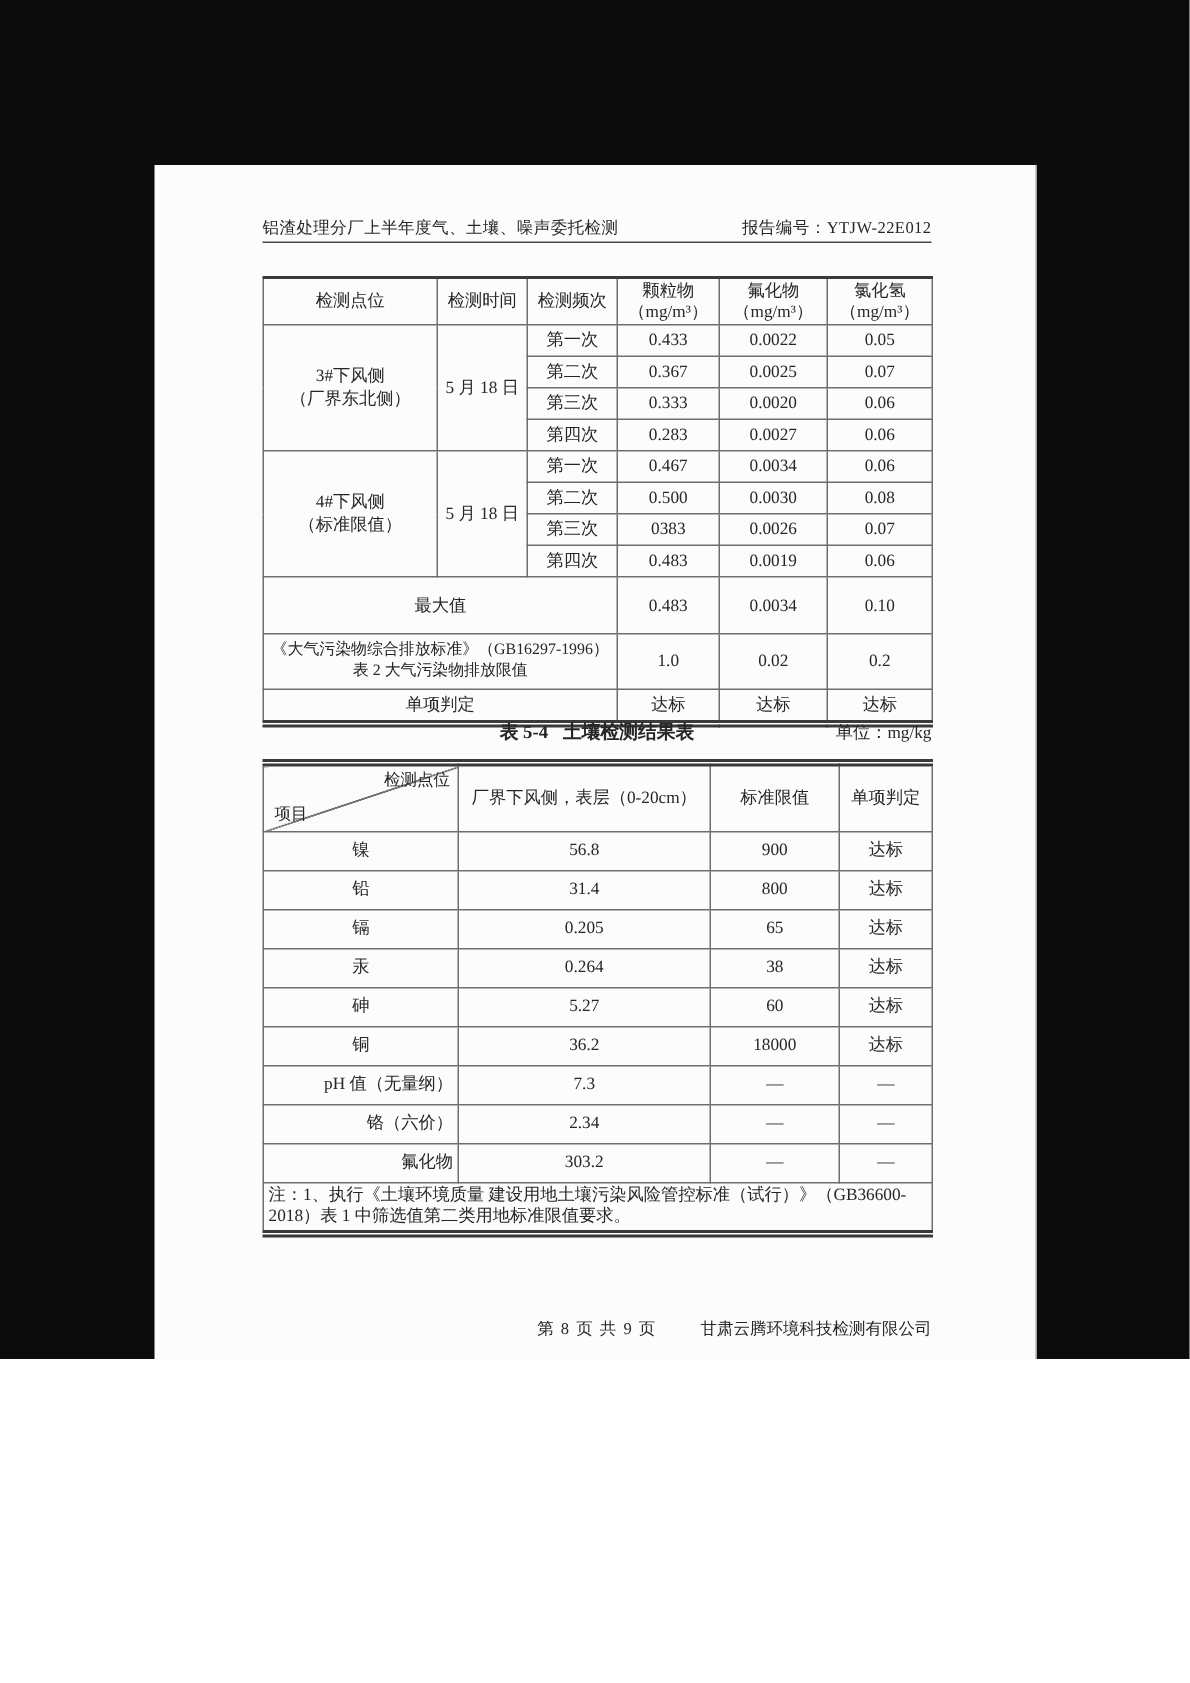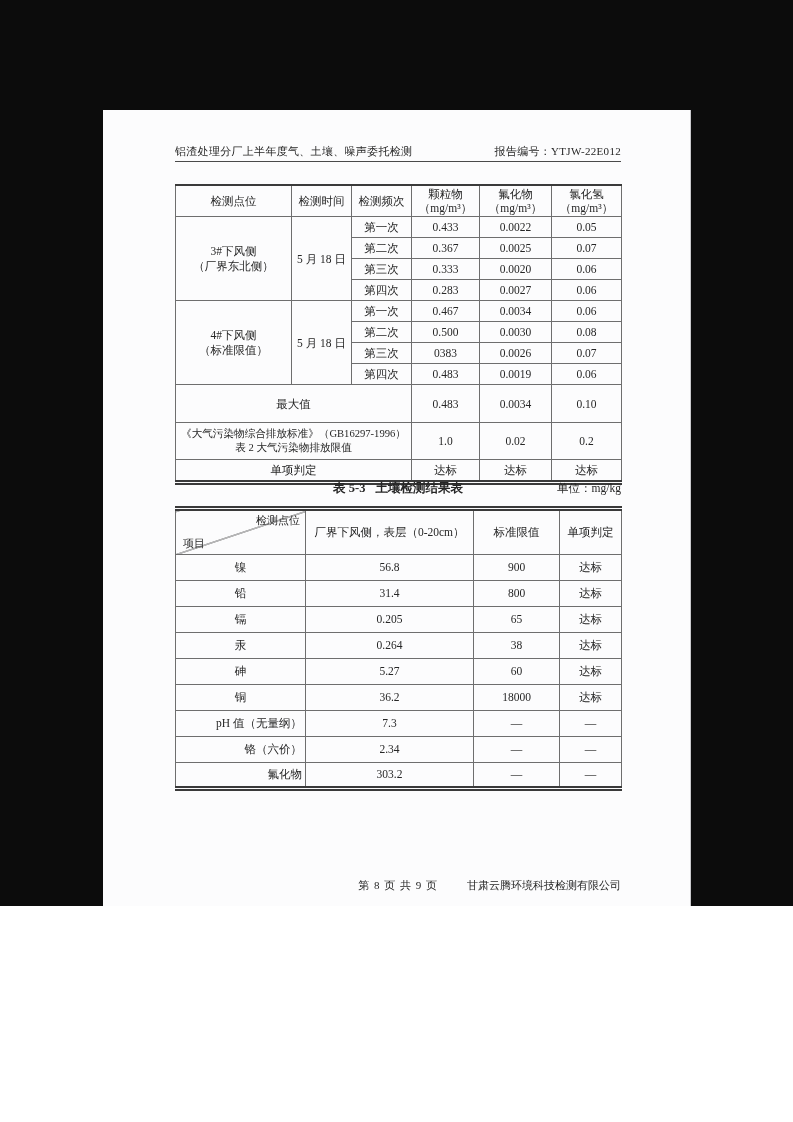--- a/index.html
+++ b/index.html
@@ -186,21 +186,21 @@
           <td>达标</td>
           <td>达标</td>
           <td>达标</td>
         </tr>
       </tbody>
     </table>
   </div>
 
   <div class="block soil-caption">
     <div class="cap-center">
-      <span class="cap-no">表 5-3</span><span>土壤检测结果表</span>
+      <span class="cap-no">表 5-4</span><span>土壤检测结果表</span>
     </div>
     <span class="cap-unit">单位：mg/kg</span>
   </div>
 
   <div class="block t2-wrap">
     <table class="t2">
       <colgroup>
         <col style="width:130px">
           <col style="width:168px">
           <col style="width:86px">
@@ -265,20 +265,23 @@
           <td>—</td>
           <td>—</td>
         </tr>
         <tr class="srow">
           <td class="item-left">氟化物</td>
           <td>303.2</td>
           <td>—</td>
           <td>—</td>
         </tr>
 
+        <tr>
+          <td colspan="4" class="note-cell">注：1、执行《土壤环境质量 建设用地土壤污染风险管控标准（试行）》（GB36600-2018）表 1 中筛选值第二类用地标准限值要求。</td>
+        </tr>
       </tbody>
     </table>
   </div>
 
   <div class="block doc-footer">
     <span class="pageno">第 8 页 共 9 页</span>
     <span class="company">甘肃云腾环境科技检测有限公司</span>
   </div>
 
 </div>

